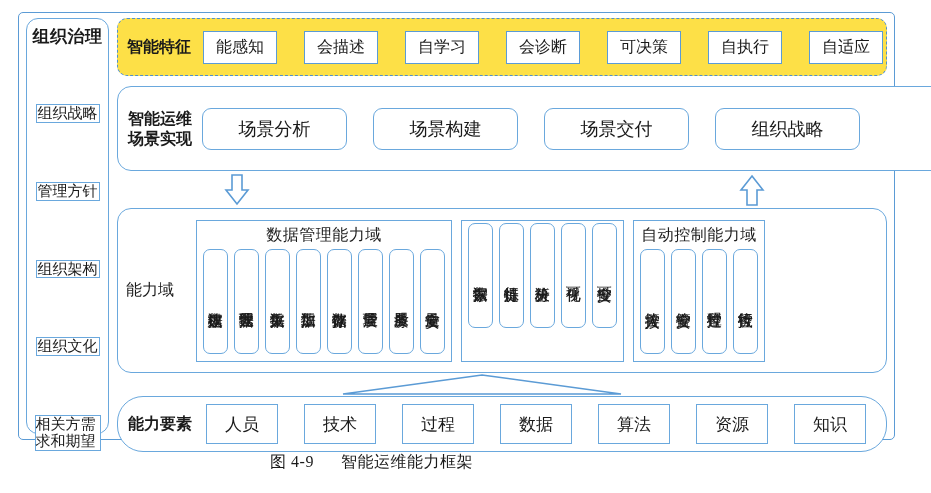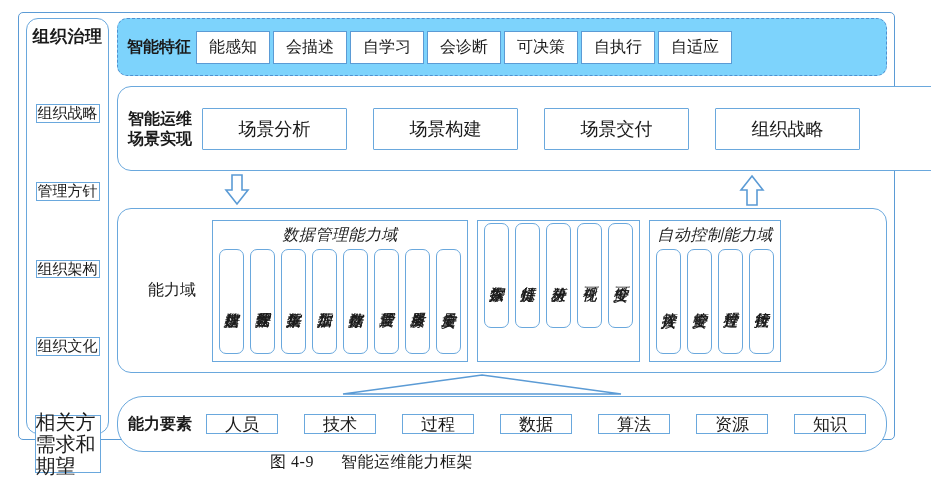--- a/index.html
+++ b/index.html
@@ -33,68 +33,68 @@
     height:56px;display:flex;align-items:center;justify-content:center;
     white-space:nowrap;
   }
   .gov-item{
     width:64px;height:38px;margin-top:15px;
     border:1.4px solid #6aa8dd;background:#fff;
     display:flex;align-items:center;justify-content:center;
     font-size:15px;line-height:1.12;text-align:left;
     box-sizing:border-box;white-space:nowrap;
   }
-  .gov-item.two-line{height:58px;white-space:normal;width:66px;font-size:20px;}
+  .gov-item.two-line{height:58px;white-space:normal;width:66px;font-size:15px;}
   .gov-item.m1{margin-top:12px;}
 
   
   .right-stack{position:absolute;left:117px;top:18px;width:770px;height:416px;}
 
   
   .row-feature{
     position:absolute;left:0;top:0;width:770px;height:58px;
-    border:1.8px dashed #4f90cf;border-radius:10px;background:#7dd3fc;
+    border:1.8px dashed #4f90cf;border-radius:10px;background:#fde047;
     box-sizing:border-box;display:flex;align-items:center;padding-left:9px;
   }
   .row-label-bold{font-size:16px;font-weight:bold;white-space:nowrap;}
-  .feature-items{display:flex;align-items:center;gap:3px;margin-left:5px;font-family:Liberation Serif, serif;}
+  .feature-items{display:flex;align-items:center;gap:27px;margin-left:12px;font-family:Liberation Serif, serif;}
   .feat-box{
     width:74px;height:33px;border:1.5px solid #5b9bd5;background:#fff;
     display:flex;align-items:center;justify-content:center;
     font-size:16px;white-space:nowrap;box-sizing:border-box;
   }
 
   
   .row-scene{
     position:absolute;left:0;top:68px;width:840px;height:85px;
     border:1.6px solid #6aa8dd;border-radius:14px;background:#fff;
     box-sizing:border-box;display:flex;align-items:center;padding-left:10px;
   }
   .scene-label{
     font-size:16px;font-weight:bold;line-height:1.2;white-space:nowrap;text-align:left;
   }
   .scene-items{display:flex;align-items:center;gap:26px;margin-left:10px;}
   .scene-box{
-    width:145px;height:42px;border:1.5px solid #6aa8dd;border-radius:1px;background:#fff;
+    width:145px;height:42px;border:1.5px solid #6aa8dd;border-radius:9px;background:#fff;
     display:flex;align-items:center;justify-content:center;
     font-size:18px;white-space:nowrap;box-sizing:border-box;
   }
 
   
   .arrow{position:absolute;}
   .arrow svg{display:block;}
 
   
   .row-cap{
     position:absolute;left:0;top:190px;width:770px;height:165px;
     border:1.6px solid #6aa8dd;border-radius:14px;background:#fff;
     box-sizing:border-box;display:flex;align-items:center;padding-left:8px;
   }
-  .cap-label{font-size:16px;white-space:nowrap;width:70px;text-align:right;}
-  .cap-groups{display:flex;align-items:stretch;gap:9px;margin-left:16px;font-style:italic;}
+  .cap-label{font-size:16px;white-space:nowrap;width:70px;text-align:left;}
+  .cap-groups{display:flex;align-items:stretch;gap:9px;margin-left:0;}
   .cap-group{
     border:1.4px solid #6aa8dd;background:#fff;box-sizing:border-box;
     display:flex;flex-direction:column;align-items:center;
     padding:2px 6px 7px 6px;
   }
   .cap-group-title{
     font-size:16px;white-space:nowrap;margin:2px 0 3px 0;letter-spacing:.5px;
   }
   .cap-cells{display:flex;gap:6px;}
   .cap-cell{
@@ -111,21 +111,21 @@
   .tri{position:absolute;left:225px;top:356px;}
 
   
   .row-elem{
     position:absolute;left:0;top:378px;width:770px;height:56px;
     border:1.6px solid #6aa8dd;border-radius:26px;background:#fff;
     box-sizing:border-box;display:flex;align-items:center;padding-left:10px;
   }
   .elem-items{display:flex;align-items:center;gap:26px;margin-left:14px;}
   .elem-box{
-    width:72px;height:20px;border:1.5px solid #6aa8dd;background:#fff;
+    width:72px;height:40px;border:1.5px solid #6aa8dd;background:#fff;
     display:flex;align-items:center;justify-content:center;
     font-size:17px;white-space:nowrap;box-sizing:border-box;
   }
 
   
   .caption{
     position:absolute;left:0;top:452px;width:743px;text-align:center;
     font-size:16px;font-family:"Liberation Serif","DejaVu Serif",serif;
     letter-spacing:.5px;
   }

